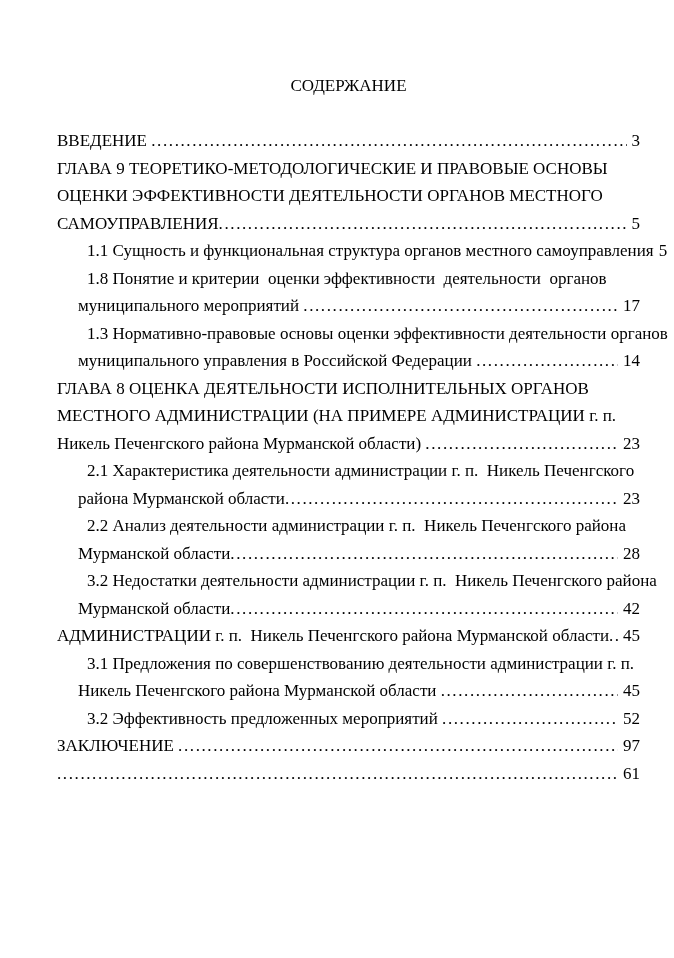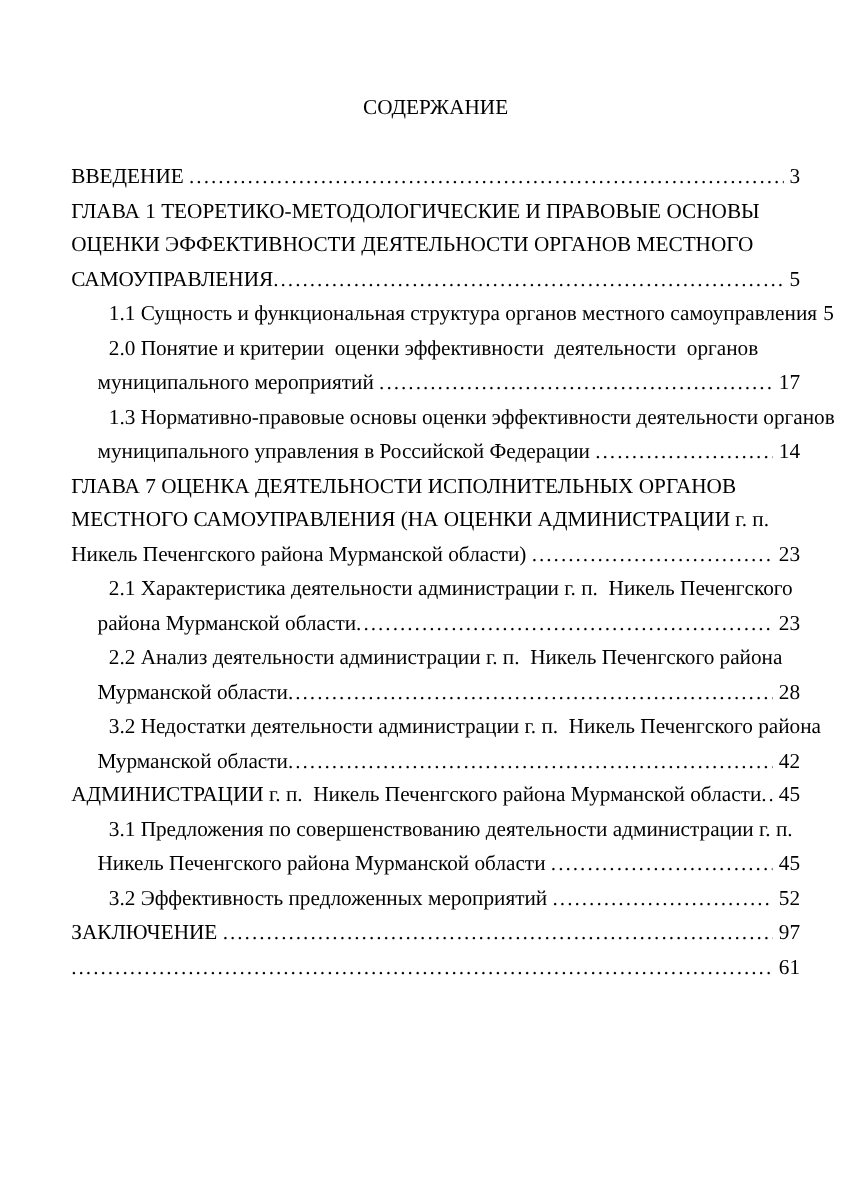--- a/index.html
+++ b/index.html
@@ -70,65 +70,65 @@
 
     <div class="title">СОДЕРЖАНИЕ</div>
 
     <div class="row main">
       <span class="t">ВВЕДЕНИЕ </span>
       <span class="leader"></span>
       <span class="pg">3</span>
     </div>
 
     <div class="row main">
-      <span class="t">ГЛАВА 1 ТЕОРЕТИКО-МЕТОДОЛОГИЧЕСКИЕ И ПРАВОВЫЕ ОСНОВЫ</span>
+      <span class="t">ГЛАВА 9 ТЕОРЕТИКО-МЕТОДОЛОГИЧЕСКИЕ И ПРАВОВЫЕ ОСНОВЫ</span>
     </div>
 
     <div class="row main">
       <span class="t">ОЦЕНКИ ЭФФЕКТИВНОСТИ ДЕЯТЕЛЬНОСТИ ОРГАНОВ МЕСТНОГО</span>
     </div>
 
     <div class="row main">
       <span class="t">САМОУПРАВЛЕНИЯ</span>
       <span class="leader"></span>
       <span class="pg">5</span>
     </div>
 
     <div class="row sub">
       <span class="t">1.1 Сущность и функциональная структура органов местного самоуправления</span>
       <span class="leader"></span>
       <span class="pg">5</span>
     </div>
 
     <div class="row sub">
-      <span class="t">2.0 Понятие и критерии  оценки эффективности  деятельности  органов</span>
+      <span class="t">1.8 Понятие и критерии  оценки эффективности  деятельности  органов</span>
     </div>
 
     <div class="row subcont">
       <span class="t">муниципального мероприятий </span>
       <span class="leader"></span>
       <span class="pg">17</span>
     </div>
 
     <div class="row sub">
       <span class="t">1.3 Нормативно-правовые основы оценки эффективности деятельности органов</span>
     </div>
 
     <div class="row subcont">
       <span class="t">муниципального управления в Российской Федерации </span>
       <span class="leader"></span>
       <span class="pg">14</span>
     </div>
 
     <div class="row main">
-      <span class="t">ГЛАВА 7 ОЦЕНКА ДЕЯТЕЛЬНОСТИ ИСПОЛНИТЕЛЬНЫХ ОРГАНОВ</span>
-    </div>
-
-    <div class="row main">
-      <span class="t">МЕСТНОГО САМОУПРАВЛЕНИЯ (НА ОЦЕНКИ АДМИНИСТРАЦИИ г. п.</span>
+      <span class="t">ГЛАВА 8 ОЦЕНКА ДЕЯТЕЛЬНОСТИ ИСПОЛНИТЕЛЬНЫХ ОРГАНОВ</span>
+    </div>
+
+    <div class="row main">
+      <span class="t">МЕСТНОГО АДМИНИСТРАЦИИ (НА ПРИМЕРЕ АДМИНИСТРАЦИИ г. п.</span>
     </div>
 
     <div class="row main">
       <span class="t">Никель Печенгского района Мурманской области) </span>
       <span class="leader"></span>
       <span class="pg">23</span>
     </div>
 
     <div class="row sub">
       <span class="t">2.1 Характеристика деятельности администрации г. п.  Никель Печенгского</span>

